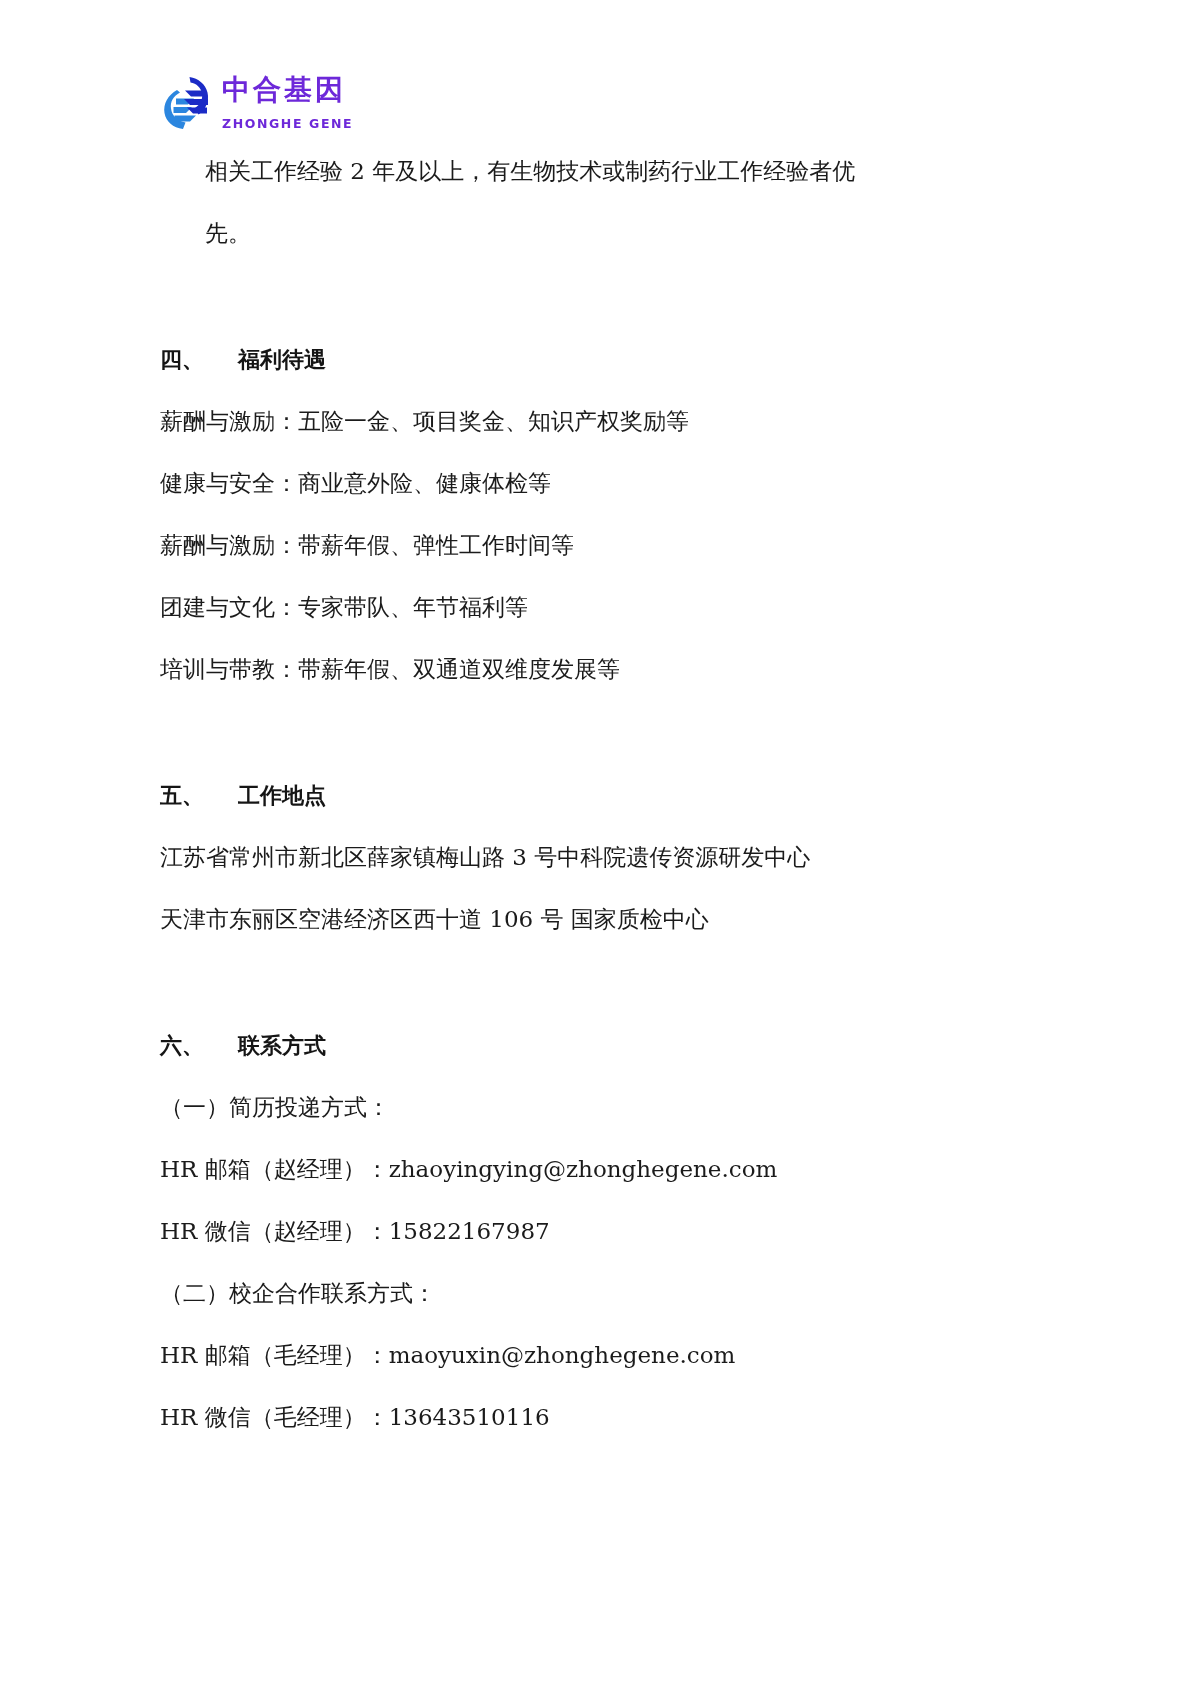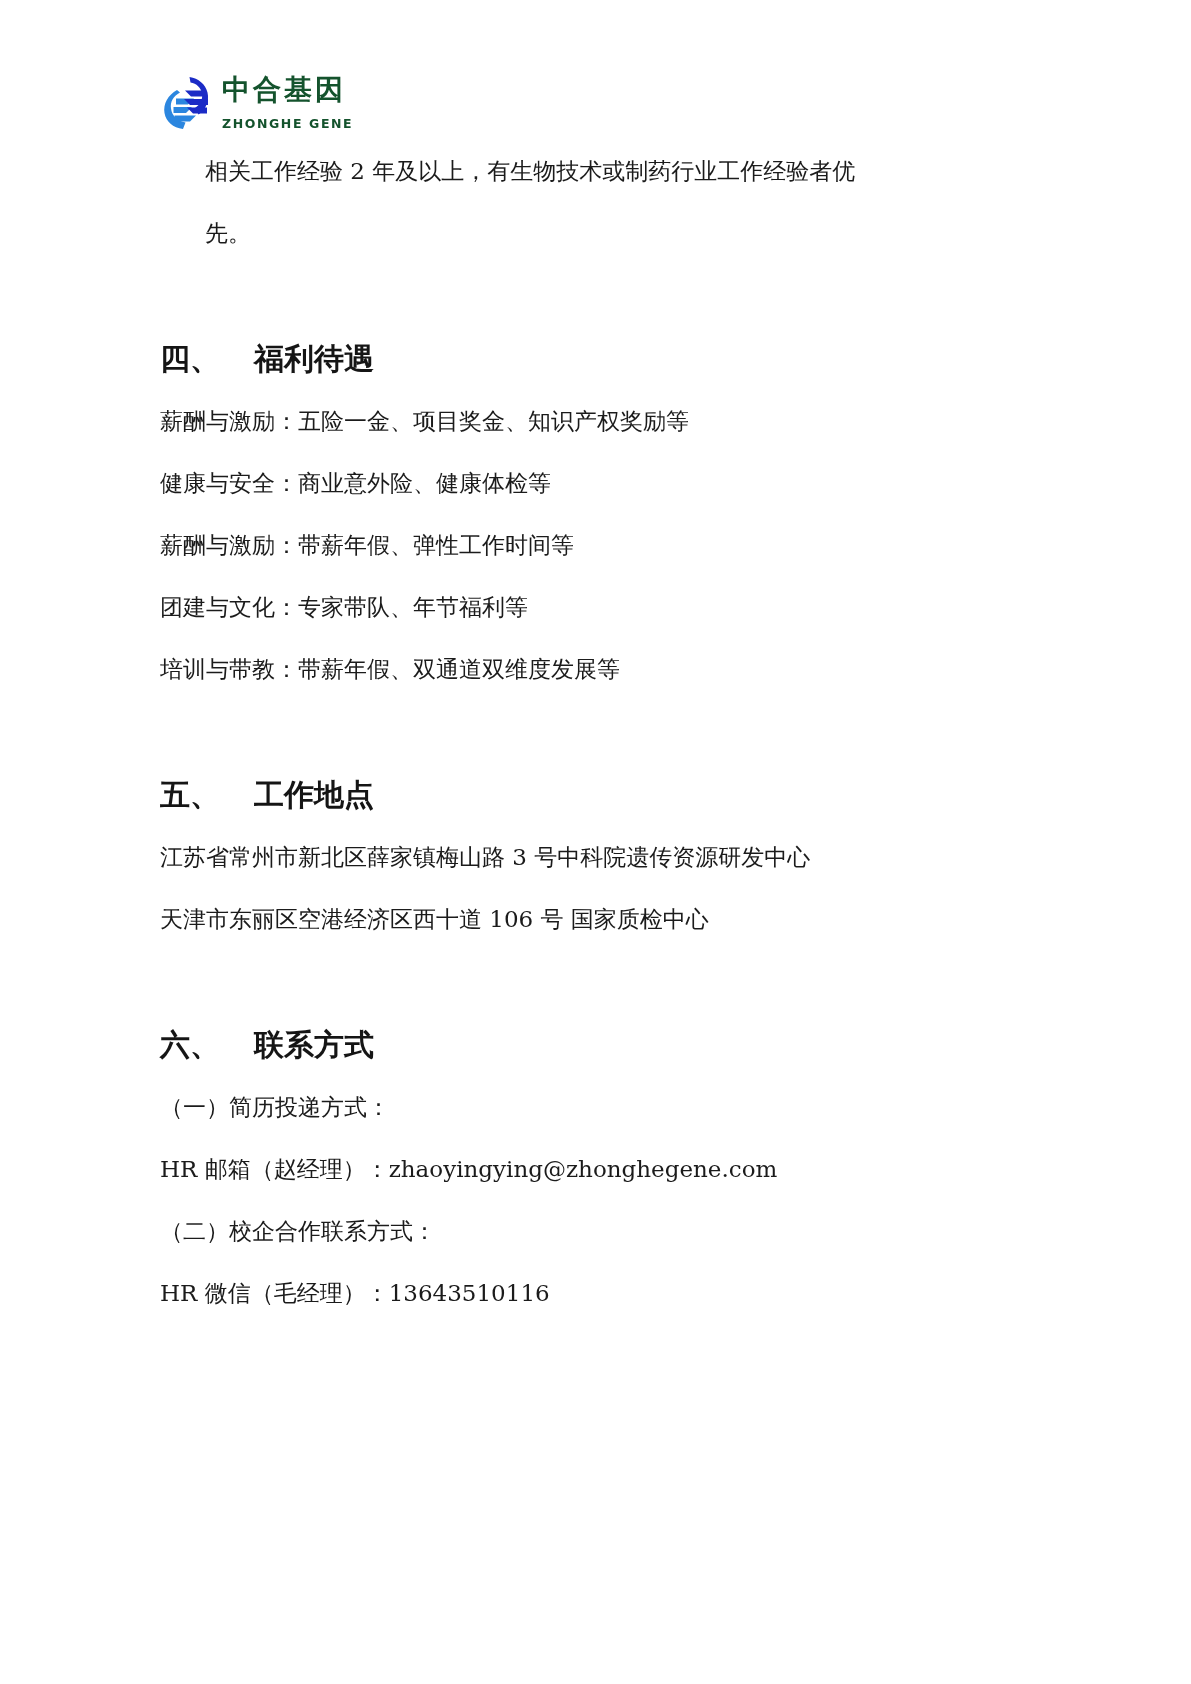--- a/index.html
+++ b/index.html
@@ -16,34 +16,34 @@
     padding: 76px 60px 0 160px;
     overflow: hidden;
   }
   
   .logo { display: flex; align-items: center; gap: 10px; height: 54px; margin-bottom: 10px; }
   .logo-icon { width: 52px; height: 52px; display: inline-block; }
   .logo-icon svg { width: 52px; height: 52px; display: block; }
   .logo-text {
     display: flex; flex-direction: column; justify-content: center;
     font-family: "DejaVu Sans", "Liberation Sans", sans-serif;
-    color: #14532d;
+    color: #6d28d9;
   }
   .logo-cn { font-size: 28px; font-weight: 700; letter-spacing: 3px; line-height: 1.05; }
   .logo-en { font-size: 12.5px; font-weight: 700; letter-spacing: 1.6px; margin-top: 12px; }
   
   .line {
     font-size: 23px;
     line-height: 62px;
     margin: 0;
     white-space: nowrap;
   }
   .intro { padding-left: 45px; }
   .sec-heading {
-    font-size: 30px;
+    font-size: 22px;
     font-weight: 700;
     line-height: 62px;
     margin: 64px 0 0 0;
     white-space: nowrap;
     color: #151515;
   }
   .sec-num { margin-right: 34px; }
   section { margin: 0; }
 </style>
 </head>
@@ -97,17 +97,19 @@
     <p class="line">江苏省常州市新北区薛家镇梅山路 3 号中科院遗传资源研发中心</p>
     <p class="line">天津市东丽区空港经济区西十道 106 号  国家质检中心</p>
   </section>
 
   <section>
     <h2 class="sec-heading">
       <span class="sec-num">六、</span><span class="sec-title">联系方式</span>
     </h2>
     <p class="line">（一）简历投递方式：</p>
     <p class="line">HR 邮箱（赵经理）：zhaoyingying@zhonghegene.com</p>
+    <p class="line">HR 微信（赵经理）：15822167987</p>
     <p class="line">（二）校企合作联系方式：</p>
+    <p class="line">HR 邮箱（毛经理）：maoyuxin@zhonghegene.com</p>
     <p class="line">HR 微信（毛经理）：13643510116</p>
   </section>
 
 </div>
 
 </body></html>

